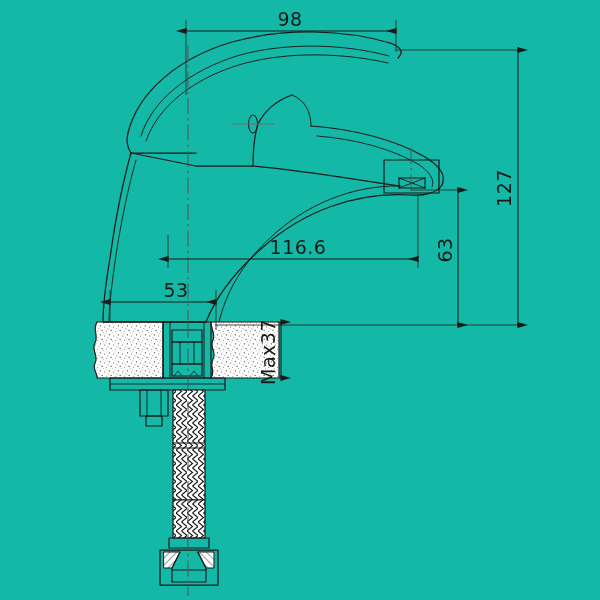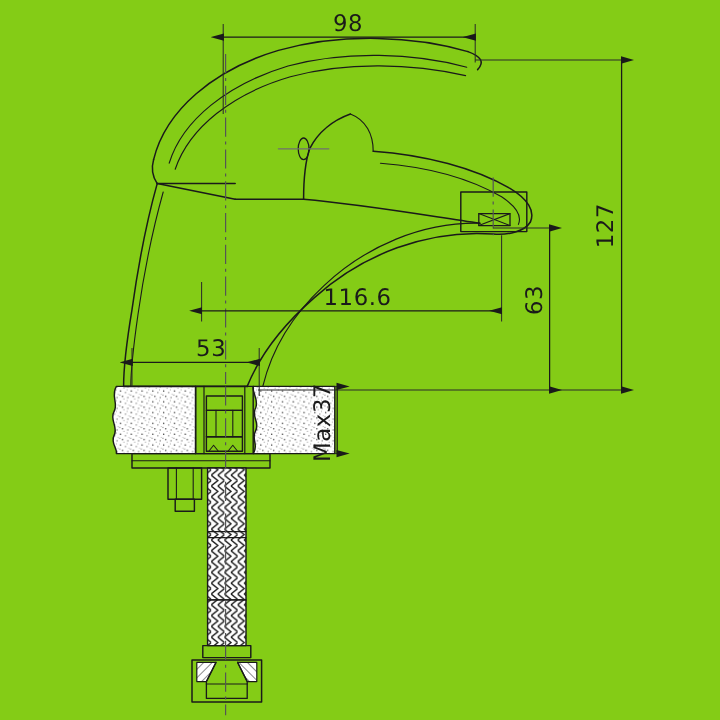--- a/index.html
+++ b/index.html
@@ -1,18 +1,18 @@
 <!DOCTYPE html>
 <html><head>
 <meta charset="utf-8">
 <style>
   html,body{margin:0;padding:0;background:#ffffff;}
   body{width:600px;height:600px;overflow:hidden;
        font-family:"DejaVu Sans","Liberation Sans",sans-serif;}
-  #stage{position:relative;width:600px;height:600px;background:#84cc16;}
+  #stage{position:relative;width:600px;height:600px;background:#14b8a6;}
   svg{display:block;}
   .dimtext{font-family:"DejaVu Sans","Liberation Sans",sans-serif;
            font-size:19px;fill:#1a1a1a;letter-spacing:0.5px;}
 </style>
 </head>
 <body>
 
 <div id="stage">
 <svg width="600" height="600" viewBox="0 0 600 600">
 

